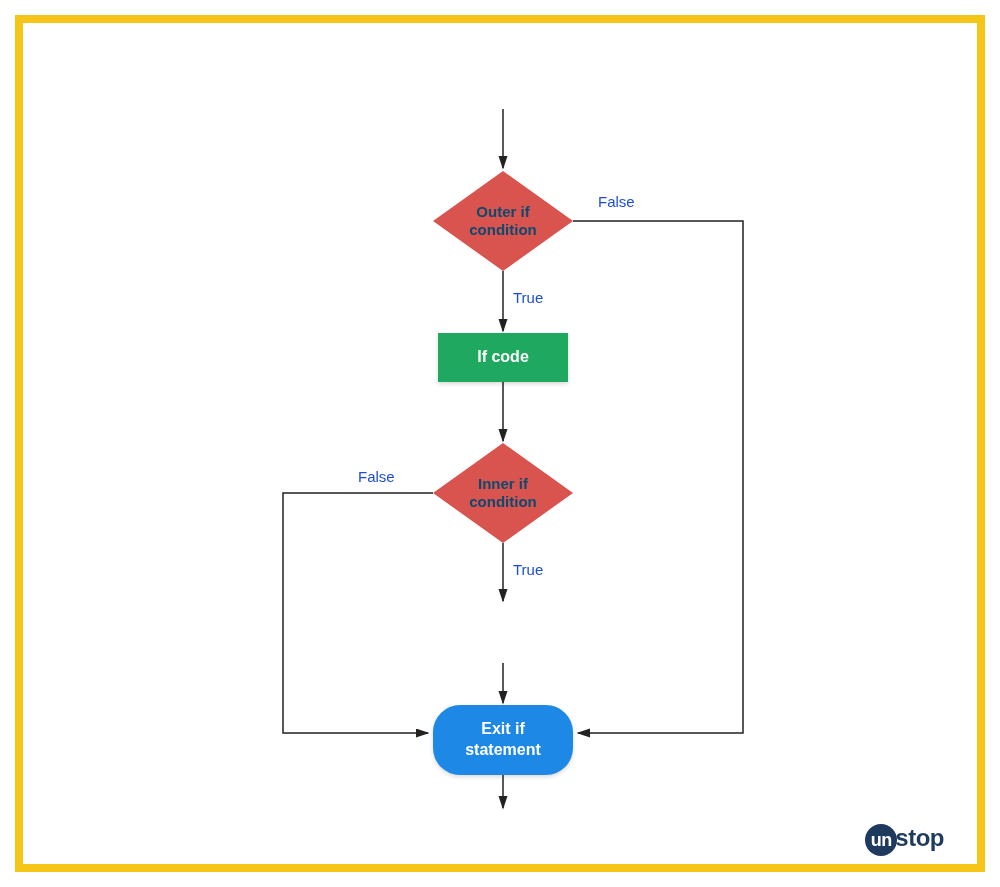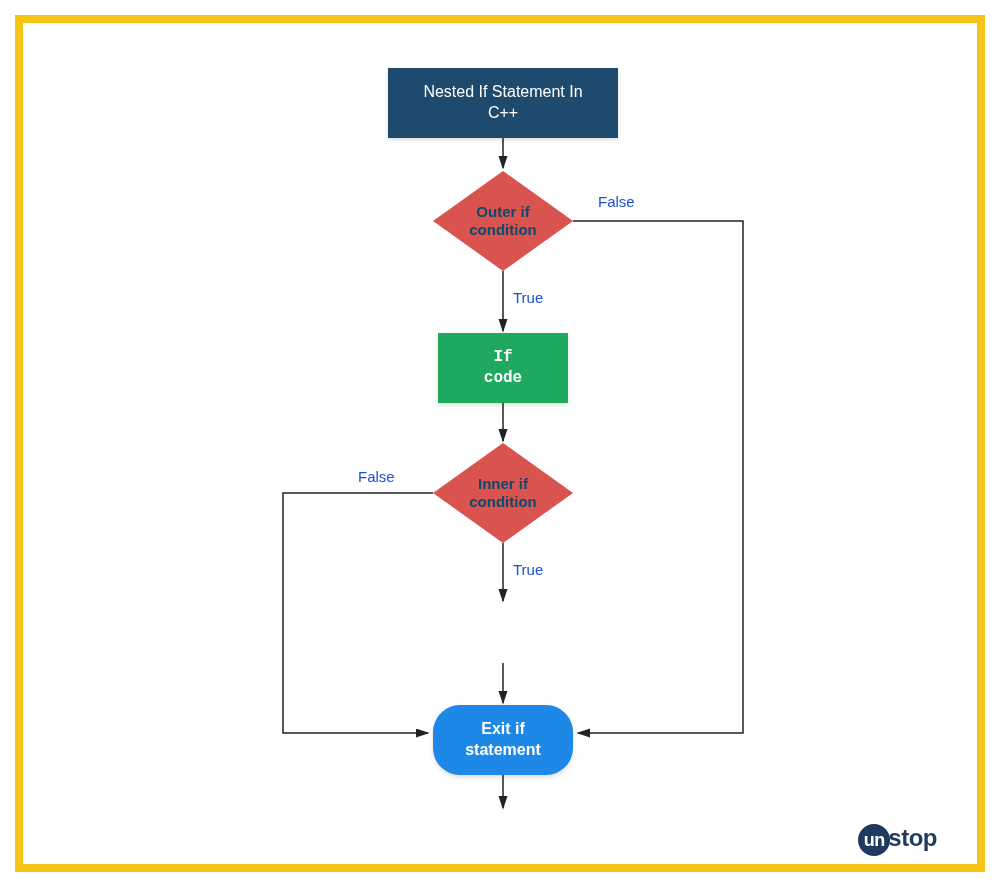--- a/index.html
+++ b/index.html
@@ -41,21 +41,20 @@
     }
     .title-box {
       background: #1e4a6d;
       padding: 14px 20px;
       font-weight: 500;
     }
     .green-box {
       background: #1fa85f;
       padding: 14px 36px;
       font-weight: 600;
-      font-family: Liberation Mono, monospace;
     }
     .blue-box {
       background: #1d88e5;
       padding: 14px 18px;
       font-weight: 600;
       border-radius: 27px;
     }
     .diamond {
       position: absolute;
       width: 140px;
@@ -83,21 +82,21 @@
       z-index: 2;
     }
     .label {
       position: absolute;
       font-size: 15px;
       color: #1d4ed8;
     }
     .logo {
       position: absolute;
       bottom: 8px;
-      right: 40px;
+      right: 33px;
       font-size: 24px;
       font-weight: 700;
       color: #1e3a5f;
       letter-spacing: -0.5px;
     }
     .logo .circle {
       display: inline-flex;
       align-items: center;
       justify-content: center;
       width: 32px;
@@ -141,23 +140,20 @@
 
       <line x1="480" y1="640" x2="480" y2="680" stroke="#222" stroke-width="1.5" marker-end="url(#arrow)"></line>
 
       <line x1="480" y1="740" x2="480" y2="785" stroke="#222" stroke-width="1.5" marker-end="url(#arrow)"></line>
 
       <polyline points="550,198 720,198 720,710 555,710" fill="none" stroke="#222" stroke-width="1.5" marker-end="url(#arrow)"></polyline>
 
       <polyline points="410,470 260,470 260,710 405,710" fill="none" stroke="#222" stroke-width="1.5" marker-end="url(#arrow)"></polyline>
     </svg>
 
-    <div class="box title-box" style="left:365px; top:45px; width:230px;">
-      <span>Nested If Statement In C++</span>
-    </div>
 
     <div class="diamond" style="left:410px; top:148px;">
       <div class="diamond-shape"></div>
       <div class="diamond-text">Outer if<br>condition</div>
     </div>
 
     <div class="box green-box" style="left:415px; top:310px; width:130px;">
       <span>If code</span>
     </div>
 

